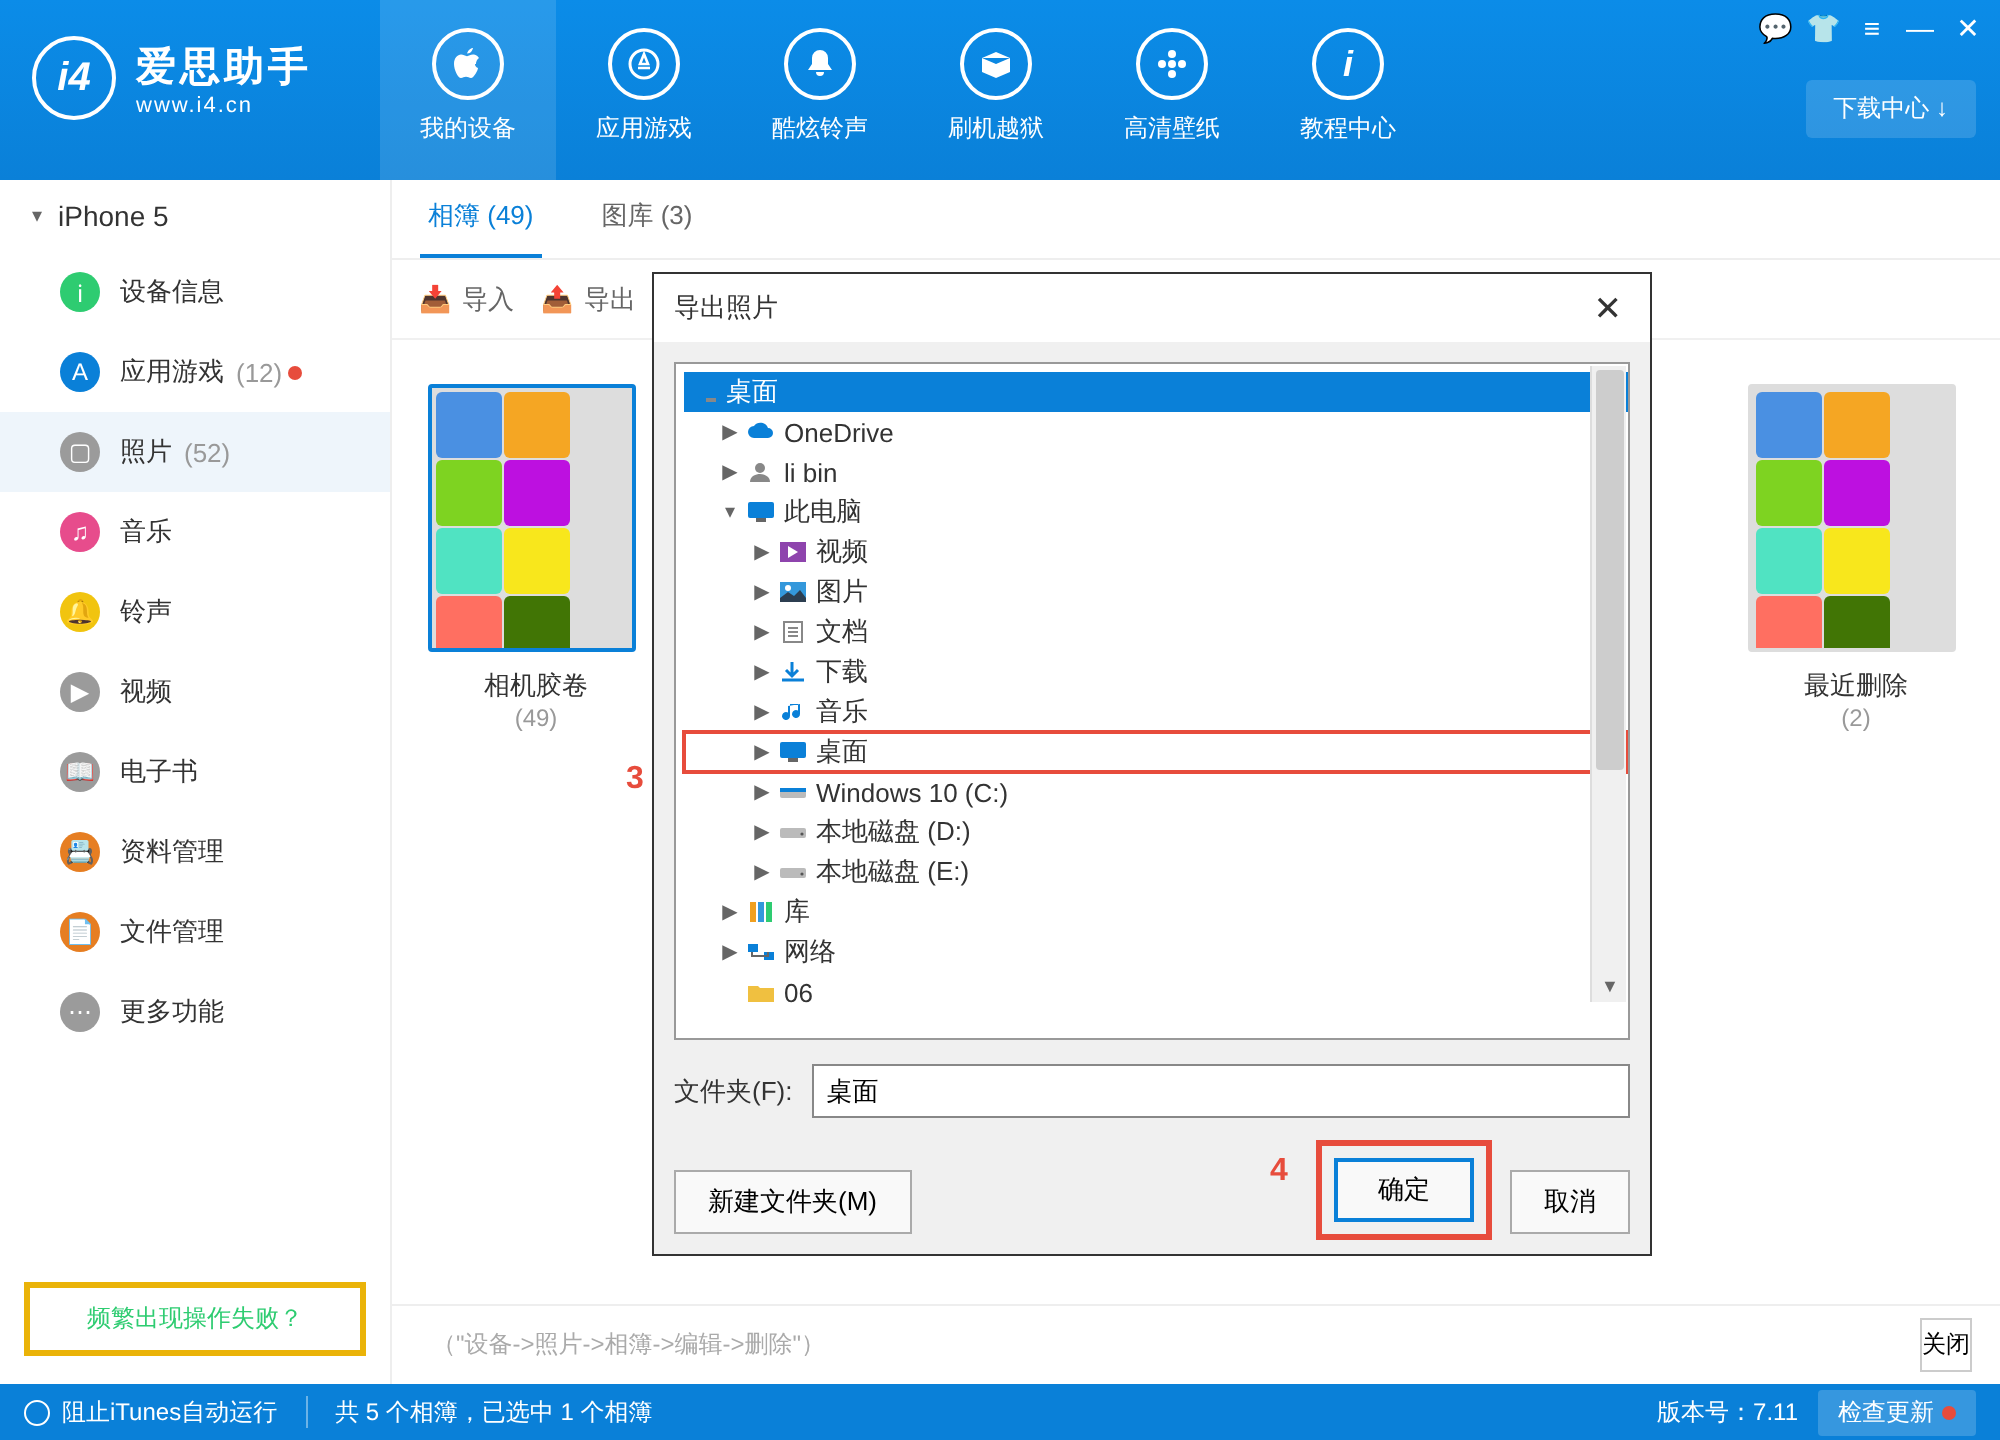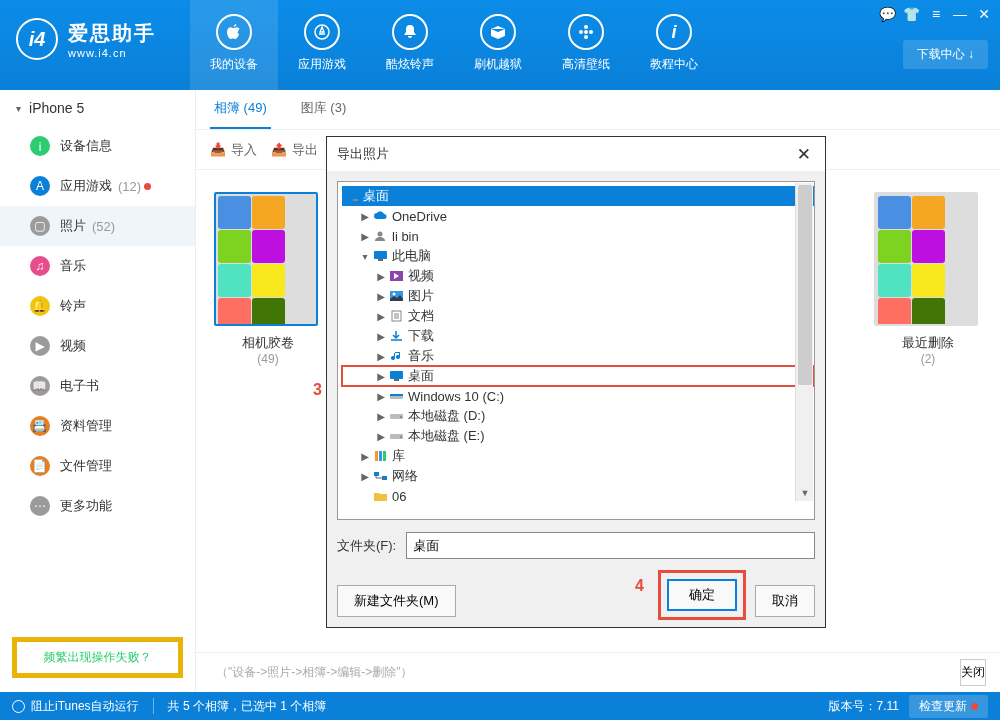--- a/index.html
+++ b/index.html
@@ -21,21 +21,21 @@
 .body-row { display: flex; height: calc(100% - 90px - 28px); }
 .sidebar { width: 196px; border-right: 1px solid #eee; display: flex; flex-direction: column; }
 .device-head { padding: 10px 16px; font-size: 14px; display: flex; align-items: center; cursor: pointer; }
 .device-head .chev { margin-right: 8px; color: #666; font-size: 10px; }
 .side-list { flex: 1; }
 .side-item { display: flex; align-items: center; padding: 10px 0 10px 30px; cursor: pointer; font-size: 13px; color: #333; position: relative; }
 .side-item.active { background: #eef5fb; }
 .side-ico { width: 20px; height: 20px; border-radius: 50%; margin-right: 10px; display: flex; align-items: center; justify-content: center; color: #fff; font-size: 12px; flex-shrink: 0; }
 .side-item .count { color: #999; margin-left: 6px; }
 .red-dot { width: 7px; height: 7px; background: #e74c3c; border-radius: 50%; margin-left: 3px; }
-.sidebar-footer { margin: auto 12px 14px 12px; border: 5px solid #eab308; color: #2ecc71; text-align: center; padding: 7px 0; font-size: 12px; cursor: pointer; }
+.sidebar-footer { margin: auto 12px 14px 12px; border: 3px solid #eab308; color: #2ecc71; text-align: center; padding: 7px 0; font-size: 12px; cursor: pointer; }
 .main { flex: 1; display: flex; flex-direction: column; position: relative; }
 .sub-tabs { height: 40px; border-bottom: 1px solid #eee; display: flex; align-items: flex-end; padding-left: 14px; gap: 26px; }
 .sub-tab { padding: 10px 4px; font-size: 13px; color: #666; cursor: pointer; border-bottom: 2px solid transparent; }
 .sub-tab.active { color: #0a80d8; border-bottom-color: #0a80d8; }
 .toolbar { height: 40px; border-bottom: 1px solid #f0f0f0; display: flex; align-items: center; padding-left: 14px; gap: 14px; font-size: 13px; color: #666; }
 .tool-btn { display: flex; align-items: center; gap: 5px; cursor: pointer; }
 .tool-ico { width: 16px; height: 16px; display: flex; align-items: center; justify-content: center; color: #f0a020; }
 .album-grid { flex: 1; padding: 22px 18px; display: flex; gap: 24px; align-items: flex-start; overflow: hidden; }
 .album-card { width: 108px; text-align: center; font-size: 13px; }
 .album-thumb { width: 104px; height: 134px; border: 2px solid #0a80d8; border-radius: 2px; display: flex; flex-wrap: wrap; padding: 1px; overflow: hidden; margin-bottom: 8px; background: #ddd; }

